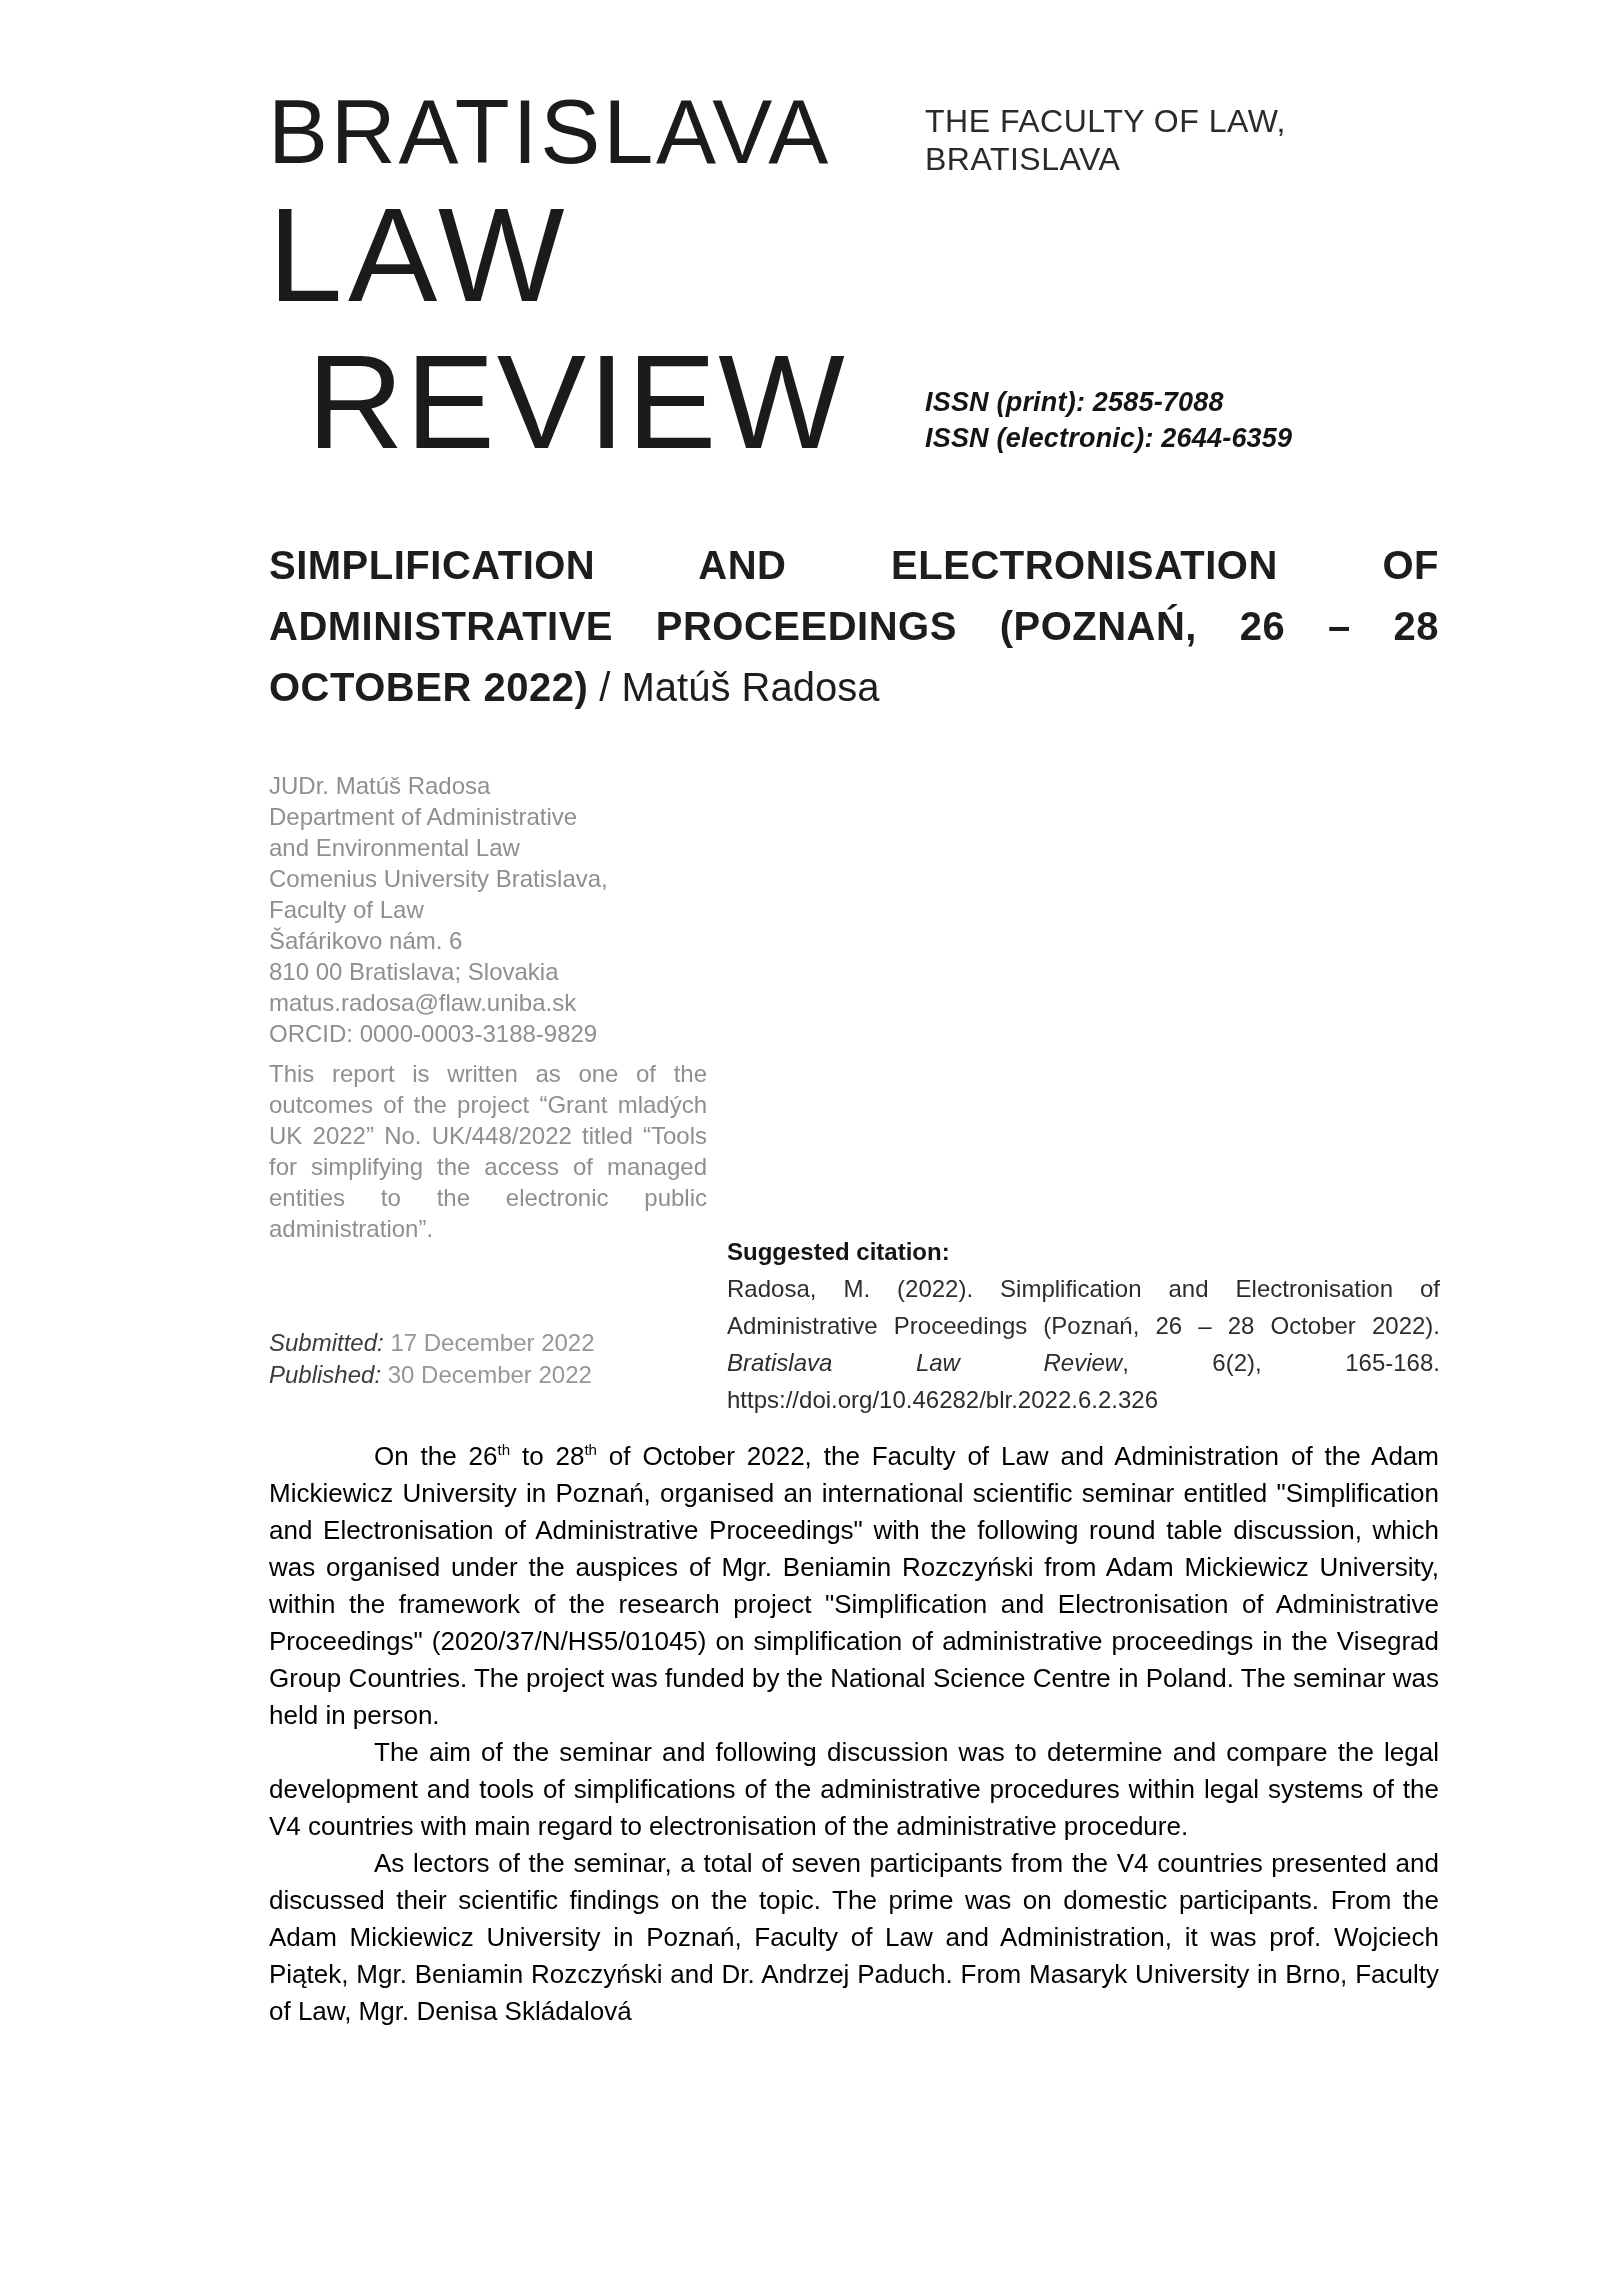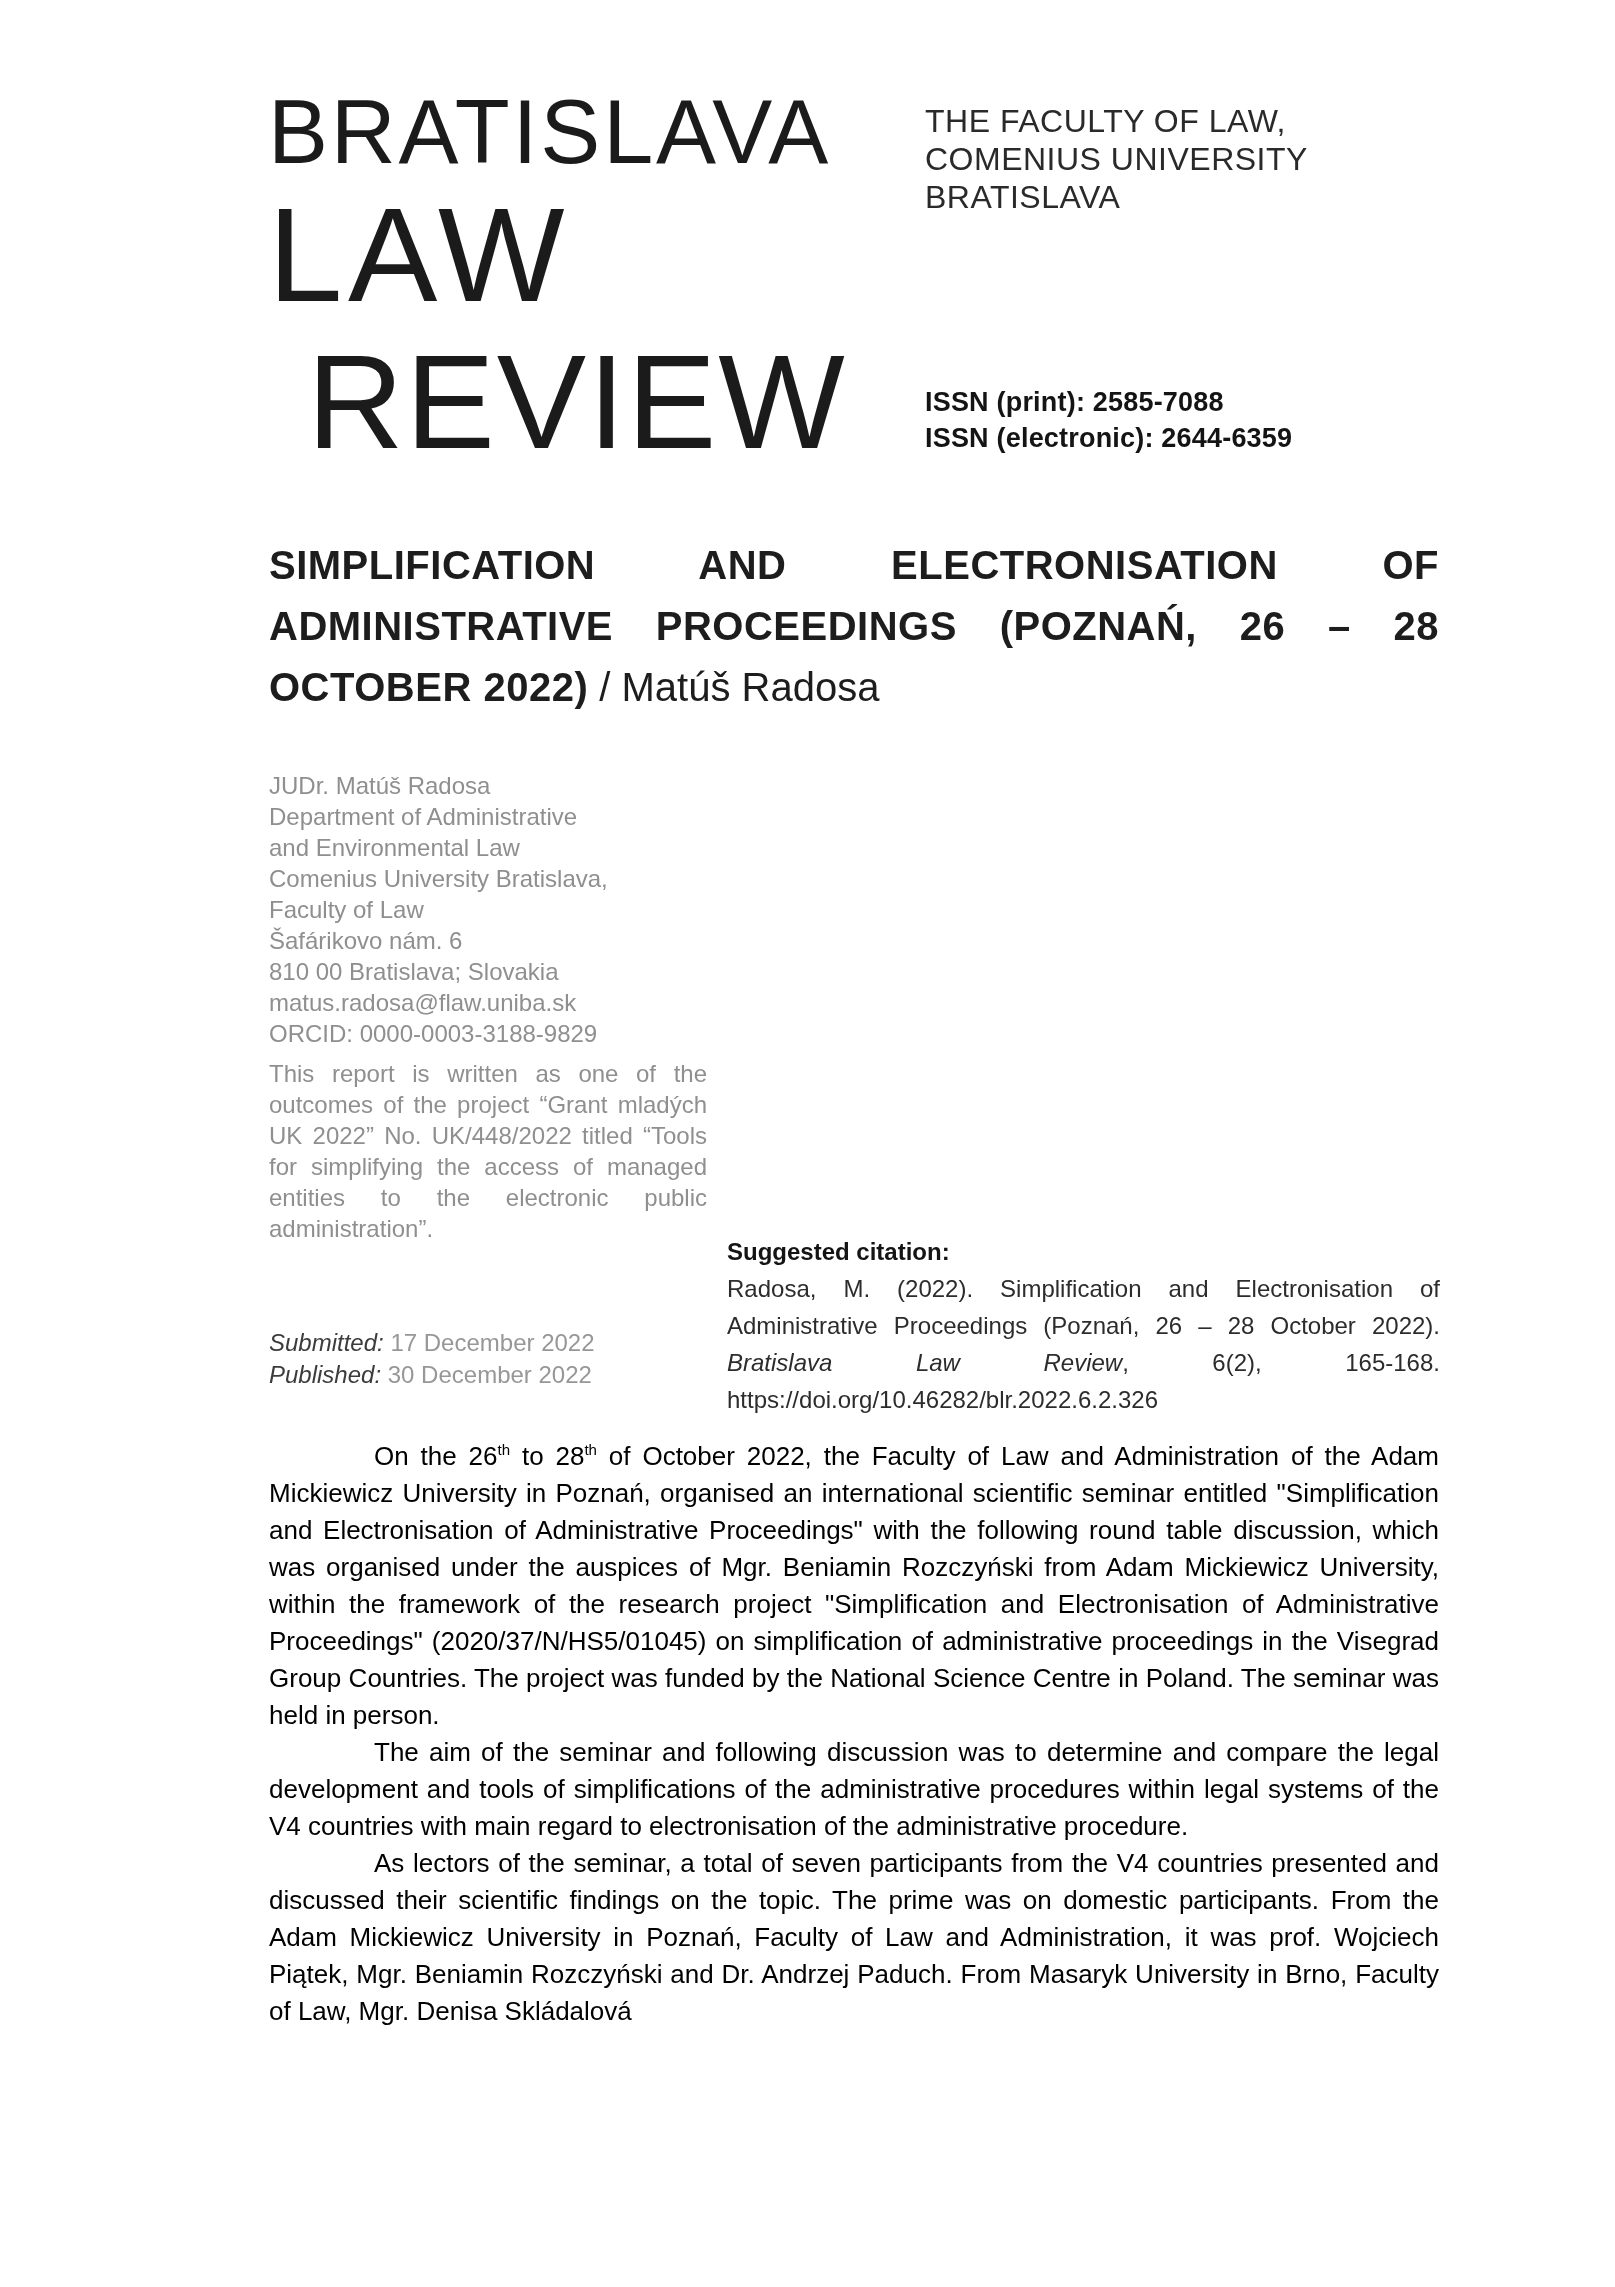--- a/index.html
+++ b/index.html
@@ -11,21 +11,21 @@
   .logo { position:absolute; left:268px; top:87px; color:#1b1b1b; font-weight:200; }
   .logo-l1 { font-size:90px;  line-height:1; letter-spacing:2.8px; }
   .logo-l2 { font-size:134px; line-height:1; margin-top:11px; letter-spacing:5.5px; }
   .logo-l3 { font-size:134px; line-height:1; margin-top:13px; letter-spacing:1.8px;margin-left:39px; }
   .pubby {
     position:absolute; left:925px; top:102px; width:572px;
     font-size:32px; line-height:38px; font-weight:300; color:#2a2a2a; letter-spacing:0.5px;
   }
   .issn {
     position:absolute; left:925px; top:384px; width:572px;
-    font-size:27px; line-height:36px; font-weight:700; color:#141414; letter-spacing:0.2px;
+    font-size:27px; line-height:36px; font-weight:700; color:#141414; letter-spacing:0.2px;font-style:italic;
   }
   
   .title {
     position:absolute; left:269px; top:535px; width:1170px;
     font-size:40px; line-height:61px; font-weight:700; color:#1d1d1d;
     text-align:justify; letter-spacing:0.5px;
   }
   .title .light { font-weight:300; letter-spacing:0; }
   
   .author-block {
@@ -67,21 +67,20 @@
 <div class="page">
 
   <div class="logo">
     <div class="logo-l1">BRATISLAVA</div>
     <div class="logo-l2">LAW</div>
     <div class="logo-l3">REVIEW</div>
   </div>
 
   <div class="pubby">
     <div>THE FACULTY OF LAW,</div>
-    <div>COMENIUS UNIVERSITY</div>
     <div>BRATISLAVA</div>
   </div>
 
   <div class="issn">
     <div>ISSN (print): 2585-7088</div>
     <div>ISSN (electronic): 2644-6359</div>
   </div>
 
   <div class="title"><span>SIMPLIFICATION AND ELECTRONISATION OF ADMINISTRATIVE PROCEEDINGS (POZNAŃ, 26 – 28 OCTOBER 2022)</span><span class="light"> / </span><span class="light">Matúš Radosa</span></div>
 

